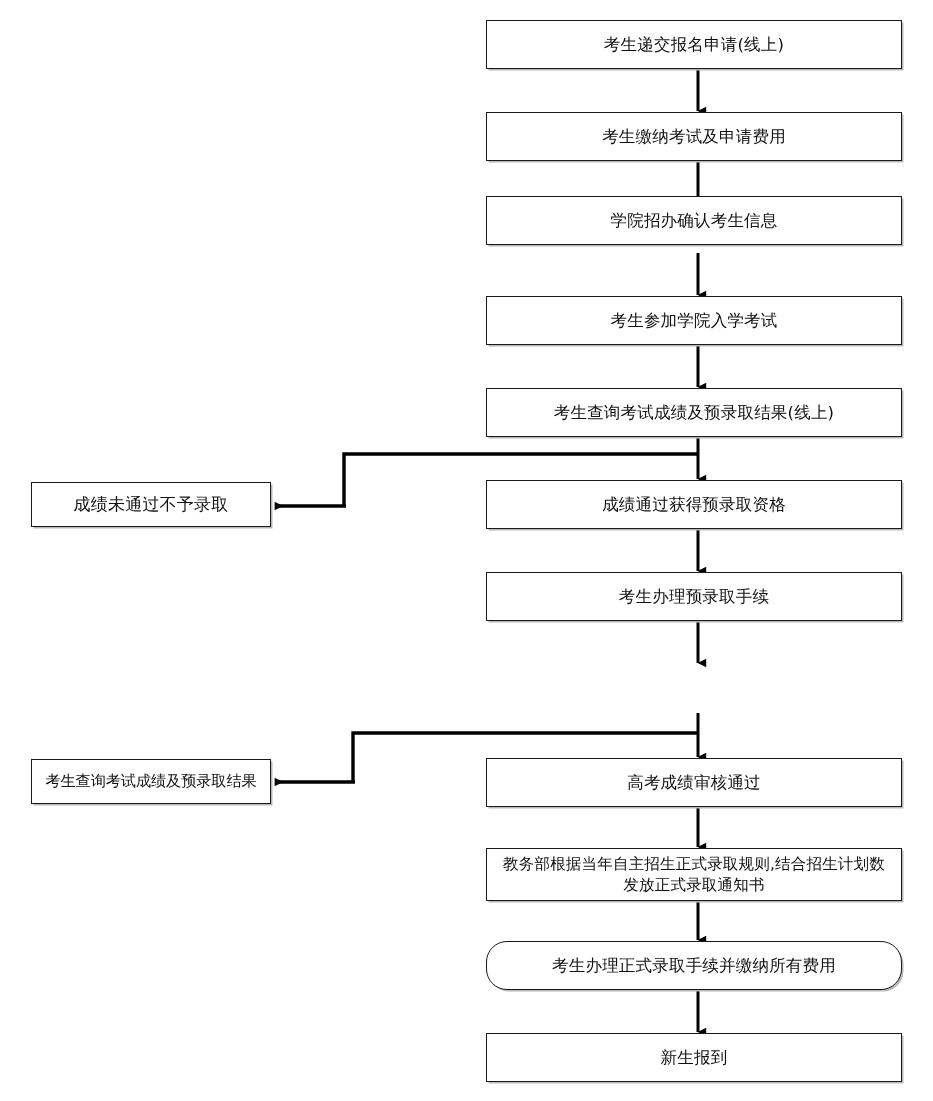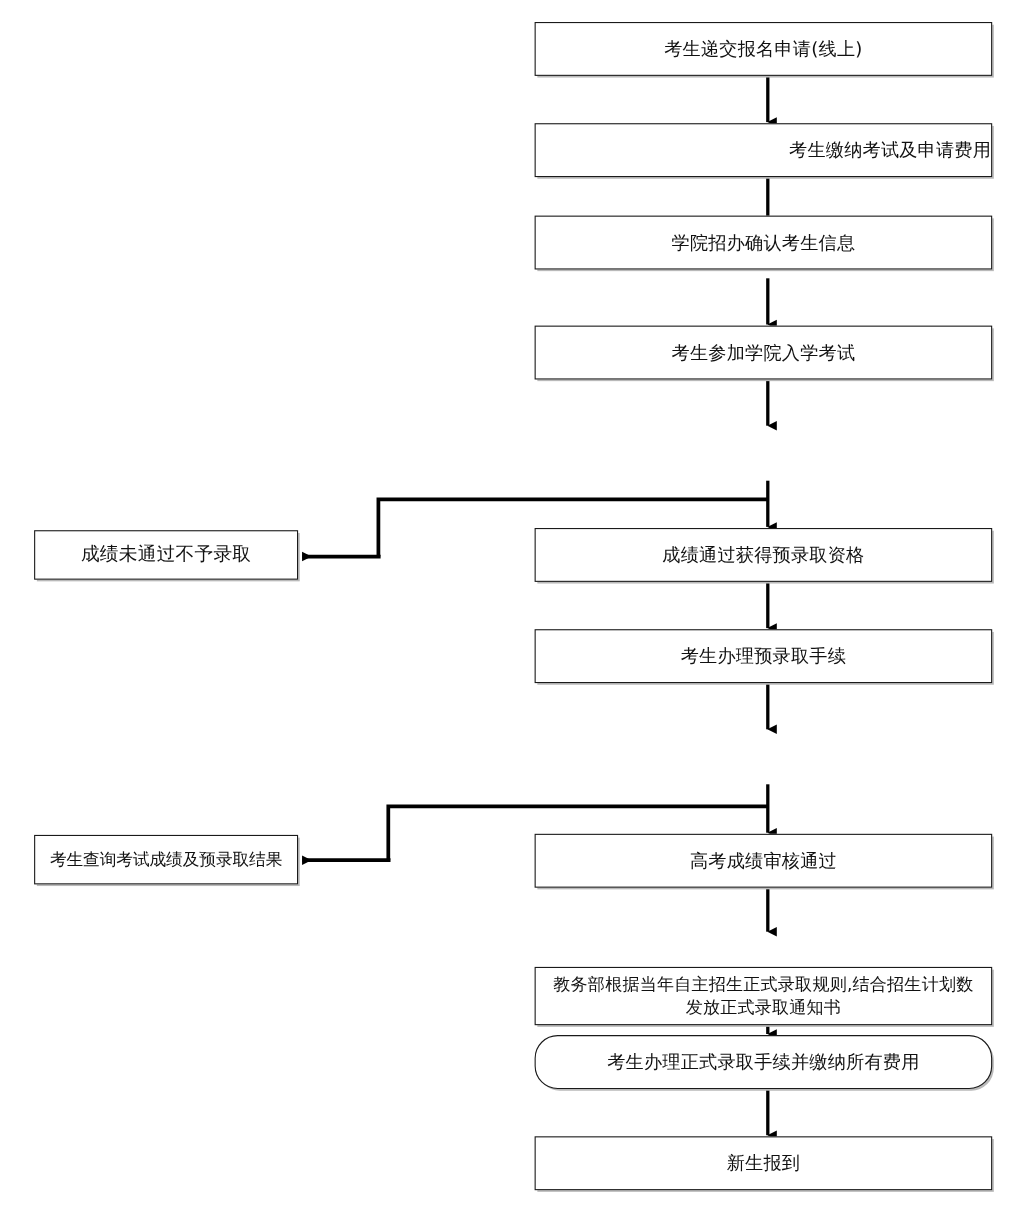--- a/index.html
+++ b/index.html
@@ -119,47 +119,50 @@
     <g stroke="#000000" stroke-width="3.4" fill="none" stroke-linejoin="miter">
       <path d="M698,733 L353,733 L353,782"></path>
       <line x1="355" y1="782" x2="275" y2="782" marker-end="url(#ah-left)"></line>
     </g>
   </svg>
 
   <div class="node main" style="top:20px;">
     <span class="node-label">考生递交报名申请(线上)</span>
   </div>
 
-  <div class="node main" style="top:112px;text-align:right;">
+  <div class="node main" style="top:112px;">
     <span class="node-label">考生缴纳考试及申请费用</span>
   </div>
 
   <div class="node main" style="top:196px;">
     <span class="node-label">学院招办确认考生信息</span>
   </div>
 
   <div class="node main" style="top:296px;">
     <span class="node-label">考生参加学院入学考试</span>
   </div>
 
+  <div class="node main" style="top:388px;">
+    <span class="node-label">考生查询考试成绩及预录取结果(线上)</span>
+  </div>
 
   <div class="node main" style="top:480px;">
     <span class="node-label">成绩通过获得预录取资格</span>
   </div>
 
   <div class="node main" style="top:572px;">
     <span class="node-label">考生办理预录取手续</span>
   </div>
 
 
   <div class="node main" style="top:758px;">
     <span class="node-label">高考成绩审核通过</span>
   </div>
 
-  <div class="node main tall" style="top:848px;margin-top:31px;">
+  <div class="node main tall" style="top:848px;">
     <span class="node-label">教务部根据当年自主招生正式录取规则,结合招生计划数
 发放正式录取通知书</span>
   </div>
 
   <div class="node main" style="top:941px;border-radius:21px;">
     <span class="node-label">考生办理正式录取手续并缴纳所有费用</span>
   </div>
 
   <div class="node main" style="top:1033px;">
     <span class="node-label">新生报到</span>

